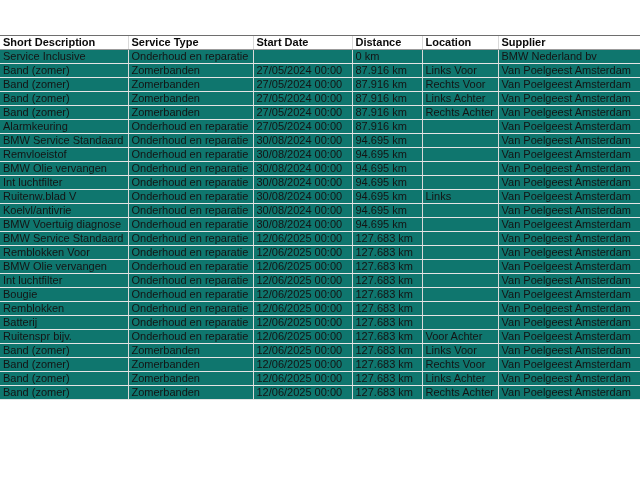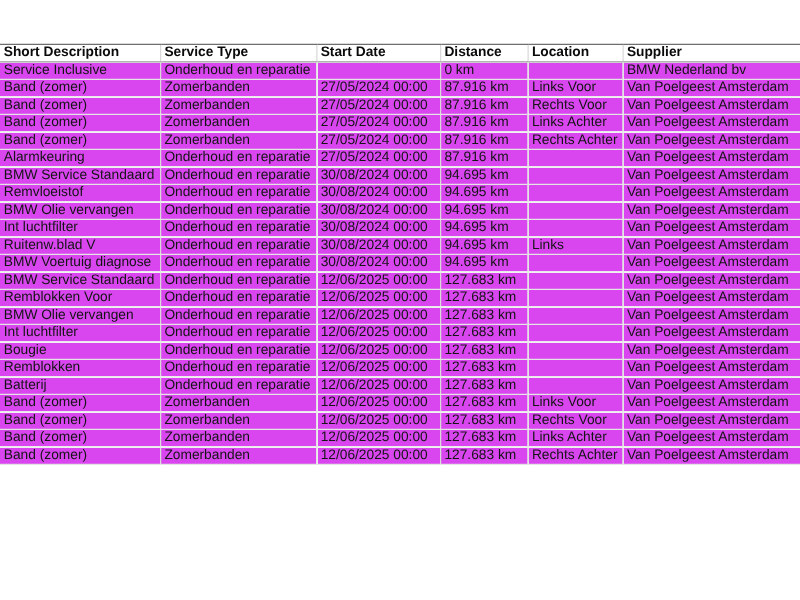--- a/index.html
+++ b/index.html
@@ -39,21 +39,21 @@
     color: #0a0a0a;
     border-top: 1px solid #6e6e6e;
     border-bottom: 1px solid #9b9b9b;
   }
   #service-table th + th, #service-table td + td {
     border-left: 1px solid #d9d9d9;
   }
   #service-table td {
     border-bottom: 1px solid #e4e4e4;
   }
-  #service-table tbody tr { background: #d946ef; }
+  #service-table tbody tr { background: #0f766e; }
 </style>
 </head>
 <body>
 
 <table id="service-table">
   <colgroup>
     <col class="c0">
       <col class="c1">
       <col class="c2">
       <col class="c3">
@@ -153,20 +153,28 @@
       </tr>
       <tr>
         <td>Ruitenw.blad V</td>
         <td>Onderhoud en reparatie</td>
         <td>30/08/2024 00:00</td>
         <td>94.695 km</td>
         <td>Links</td>
         <td>Van Poelgeest Amsterdam</td>
       </tr>
       <tr>
+        <td>Koelvl/antivrie</td>
+        <td>Onderhoud en reparatie</td>
+        <td>30/08/2024 00:00</td>
+        <td>94.695 km</td>
+        <td></td>
+        <td>Van Poelgeest Amsterdam</td>
+      </tr>
+      <tr>
         <td>BMW Voertuig diagnose</td>
         <td>Onderhoud en reparatie</td>
         <td>30/08/2024 00:00</td>
         <td>94.695 km</td>
         <td></td>
         <td>Van Poelgeest Amsterdam</td>
       </tr>
       <tr>
         <td>BMW Service Standaard</td>
         <td>Onderhoud en reparatie</td>
@@ -214,20 +222,28 @@
         <td>127.683 km</td>
         <td></td>
         <td>Van Poelgeest Amsterdam</td>
       </tr>
       <tr>
         <td>Batterij</td>
         <td>Onderhoud en reparatie</td>
         <td>12/06/2025 00:00</td>
         <td>127.683 km</td>
         <td></td>
+        <td>Van Poelgeest Amsterdam</td>
+      </tr>
+      <tr>
+        <td>Ruitenspr bijv.</td>
+        <td>Onderhoud en reparatie</td>
+        <td>12/06/2025 00:00</td>
+        <td>127.683 km</td>
+        <td>Voor Achter</td>
         <td>Van Poelgeest Amsterdam</td>
       </tr>
       <tr>
         <td>Band (zomer)</td>
         <td>Zomerbanden</td>
         <td>12/06/2025 00:00</td>
         <td>127.683 km</td>
         <td>Links Voor</td>
         <td>Van Poelgeest Amsterdam</td>
       </tr>

